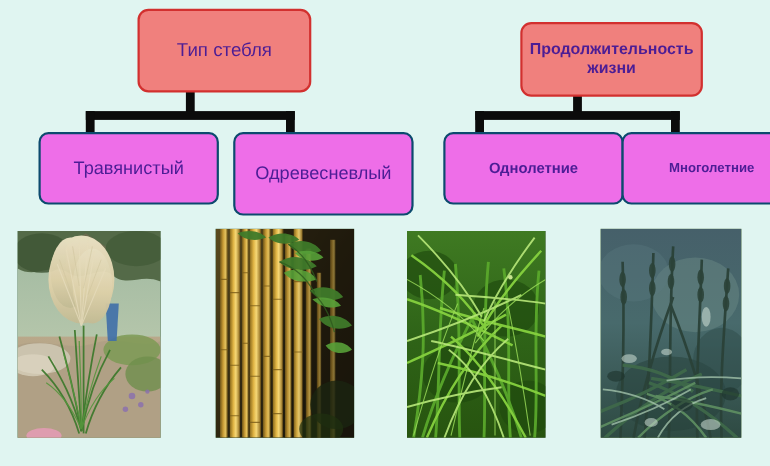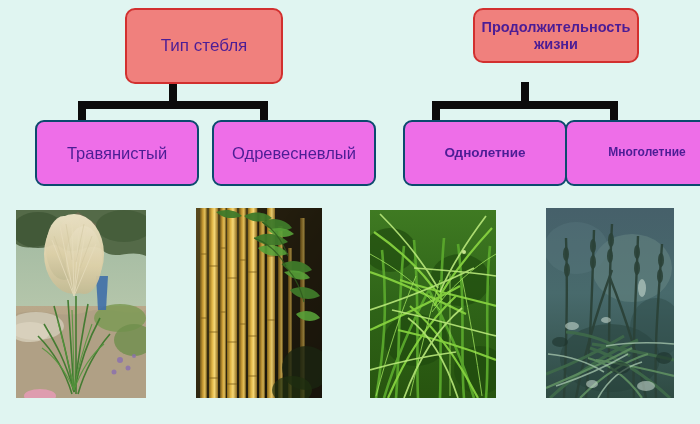--- a/index.html
+++ b/index.html
@@ -38,24 +38,24 @@
     border: 2px solid #d2302f;
     border-radius: 10px;
   }
   .box-child {
     background: #ee6ee8;
     border: 2px solid #0c4a6e;
     border-radius: 9px;
   }
 
   .root1 { left: 94px;  top: 8px;   width: 158px; height: 76px; font-size: 17px; }
-  .root2 { left: 442px; top: 8px;   width: 166px; height: 55px; font-size: 14.5px; font-weight: bold; }
+  .root2 { left: 442px; top: 20px;   width: 166px; height: 68px; font-size: 14.5px; font-weight: bold; }
 
   .child1 { left: 4px;   top: 120px; width: 164px; height: 66px; font-size: 16.5px; }
-  .child2 { left: 181px; top: 120px; width: 164px; height: 66px; font-size: 16.5px; }
+  .child2 { left: 181px; top: 120px; width: 164px; height: 76px; font-size: 16.5px; }
   .child3 { left: 372px; top: 120px; width: 164px; height: 66px; font-size: 13.5px; font-weight: bold; }
   .child4 { left: 534px; top: 120px; width: 164px; height: 66px; font-size: 12px; font-weight: bold; }
 
   
   .conn { position: absolute; background: #0b0b0b; }
   .conn-v-top-1 { left: 169px; top: 82px;  width: 8px;  height: 22px; }
   .conn-h-1     { left: 78px;  top: 101px; width: 190px; height: 8px; }
   .conn-v-l-1   { left: 78px;  top: 101px; width: 8px;  height: 21px; }
   .conn-v-r-1   { left: 260px; top: 101px; width: 8px;  height: 21px; }
 

